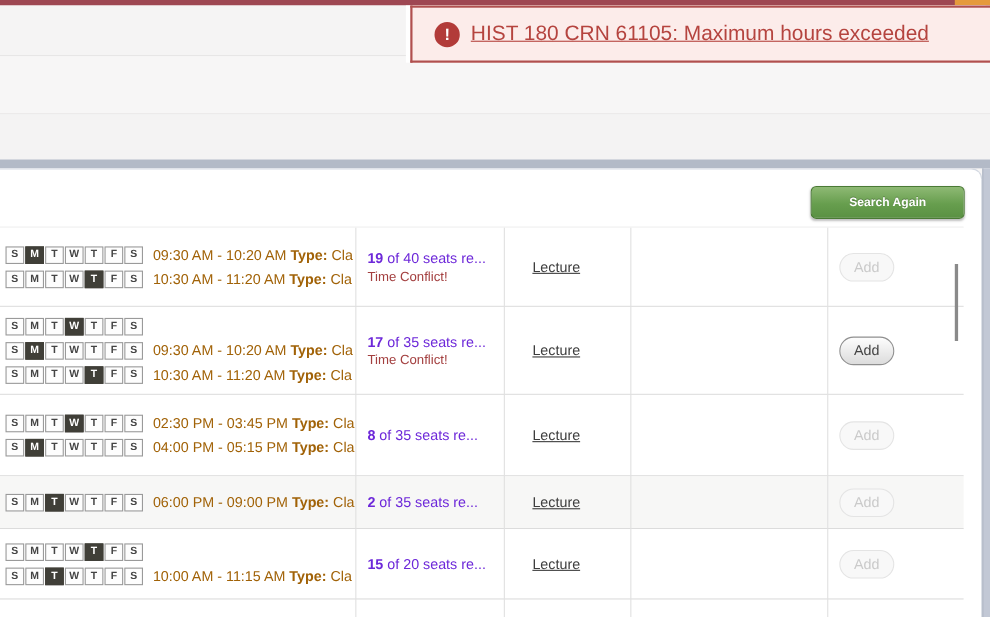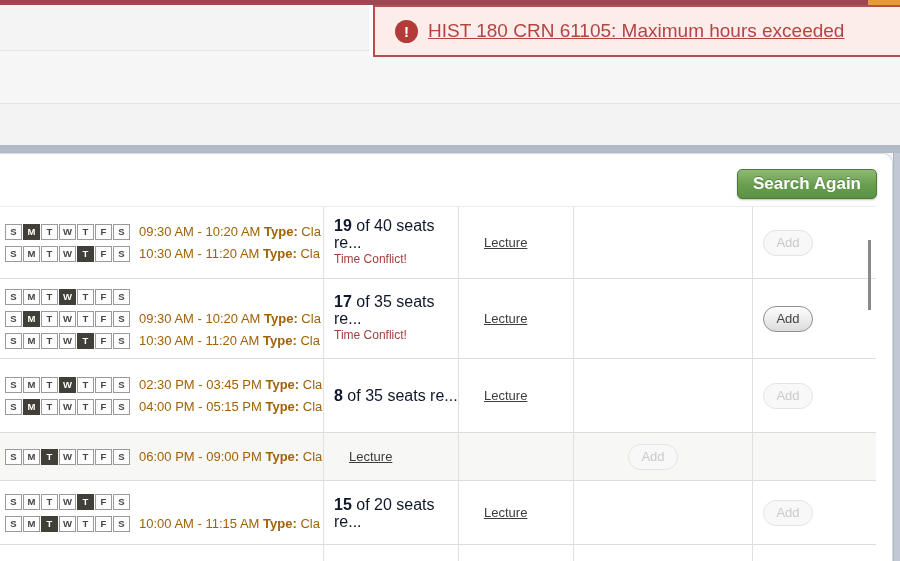--- a/index.html
+++ b/index.html
@@ -33,21 +33,21 @@
   
   .panel{
     position:absolute;top:153px;left:-20px;width:913px;height:420px;background:#fff;
     border-top-right-radius:10px;border-top:1px solid #d4d9e2;border-right:1px solid #d4d9e2;
     box-sizing:border-box;
   }
   .search-again{
     position:absolute;top:15px;left:757px;width:140px;height:30px;
     background:linear-gradient(to bottom,#8eb974,#679e4e 55%,#5a9143);
     border:1px solid #4a7a35;border-radius:5px;
-    color:#fff;font-weight:bold;font-size:17px;font-family:"Liberation Sans",sans-serif;
+    color:#fff;font-weight:bold;font-size:11px;font-family:"Liberation Sans",sans-serif;
     text-shadow:0 -1px 0 rgba(0,0,0,0.25);box-shadow:0 1px 2px rgba(0,0,0,0.25);
     cursor:pointer;
   }
   
   .results-table{position:absolute;top:52px;left:20px;width:876px;height:356px;border-top:1px solid #ececec;}
   .col-borders{position:absolute;top:0;left:0;width:100%;height:100%;pointer-events:none;}
   .vline{position:absolute;top:0;width:1px;height:100%;background:#e0e0e0;}
   .row{box-sizing:border-box;border-bottom:1px solid #dcdcdc;display:flex;background:#fff;}
   .row.striped{background:#f7f7f6;}
   .cell{box-sizing:border-box;display:flex;flex-direction:column;justify-content:center;overflow:hidden;}
@@ -58,21 +58,21 @@
   .col5{flex:1;align-items:flex-start;padding-left:11px;}
   .meeting-line{display:flex;align-items:center;margin:3px 0;}
   .daybar{display:inline-flex;}
   .daybox{
     display:inline-block;width:15px;height:14px;line-height:14px;margin-right:1px;
     border:1px solid #9a9a9a;background:#fdfdfd;color:#444;
     font-size:9.5px;font-weight:600;text-align:center;
   }
   .daybox.sel{background:#403f38;border-color:#403f38;color:#fff;}
   .mtime{font-size:13px;margin-left:8px;color:#a16207;}
-  .seats-line{font-size:16px;line-height:17px;color:#0f172a;}
+  .seats-line{font-size:13px;line-height:17px;color:#6d28d9;}
   .conflict{font-size:12px;line-height:17px;color:#a33f3f;}
   .col3 span{font-size:13px;}
   .addbtn{
     width:50px;height:26px;border-radius:13px;font-size:13px;font-family:"Liberation Sans",sans-serif;
     background:linear-gradient(to bottom,#fdfdfd,#dcdcdc);border:1px solid #8f8f8f;color:#444;cursor:pointer;
   }
   .addbtn.disabled{background:#f8f8f8;border:1px solid #e4e4e4;color:#cacaca;cursor:default;}
   .scroll-thumb{position:absolute;left:868px;top:240px;width:3px;height:70px;background:#8a8a8a;z-index:15;}
 </style>
 </head>
@@ -229,20 +229,23 @@
                   <span class="daybox">S</span>
                   <span class="daybox">M</span>
                   <span class="daybox sel">T</span>
                   <span class="daybox">W</span>
                   <span class="daybox">T</span>
                   <span class="daybox">F</span>
                   <span class="daybox">S</span>
                 </span>
                 <span class="mtime">06:00 PM - 09:00 PM <b>Type:</b> Cla</span>
               </div>
+            </div>
+            <div class="cell col2">
+              <div class="seats-line"><b>2</b> of 35 seats re...</div>
             </div>
             <div class="cell col3">
               <span>Lecture</span>
             </div>
             <div class="cell col4"></div>
             <div class="cell col5">
               <button class="addbtn disabled" disabled="">Add</button>
             </div>
           </div>
           <div class="row" style="height: 64px;">

